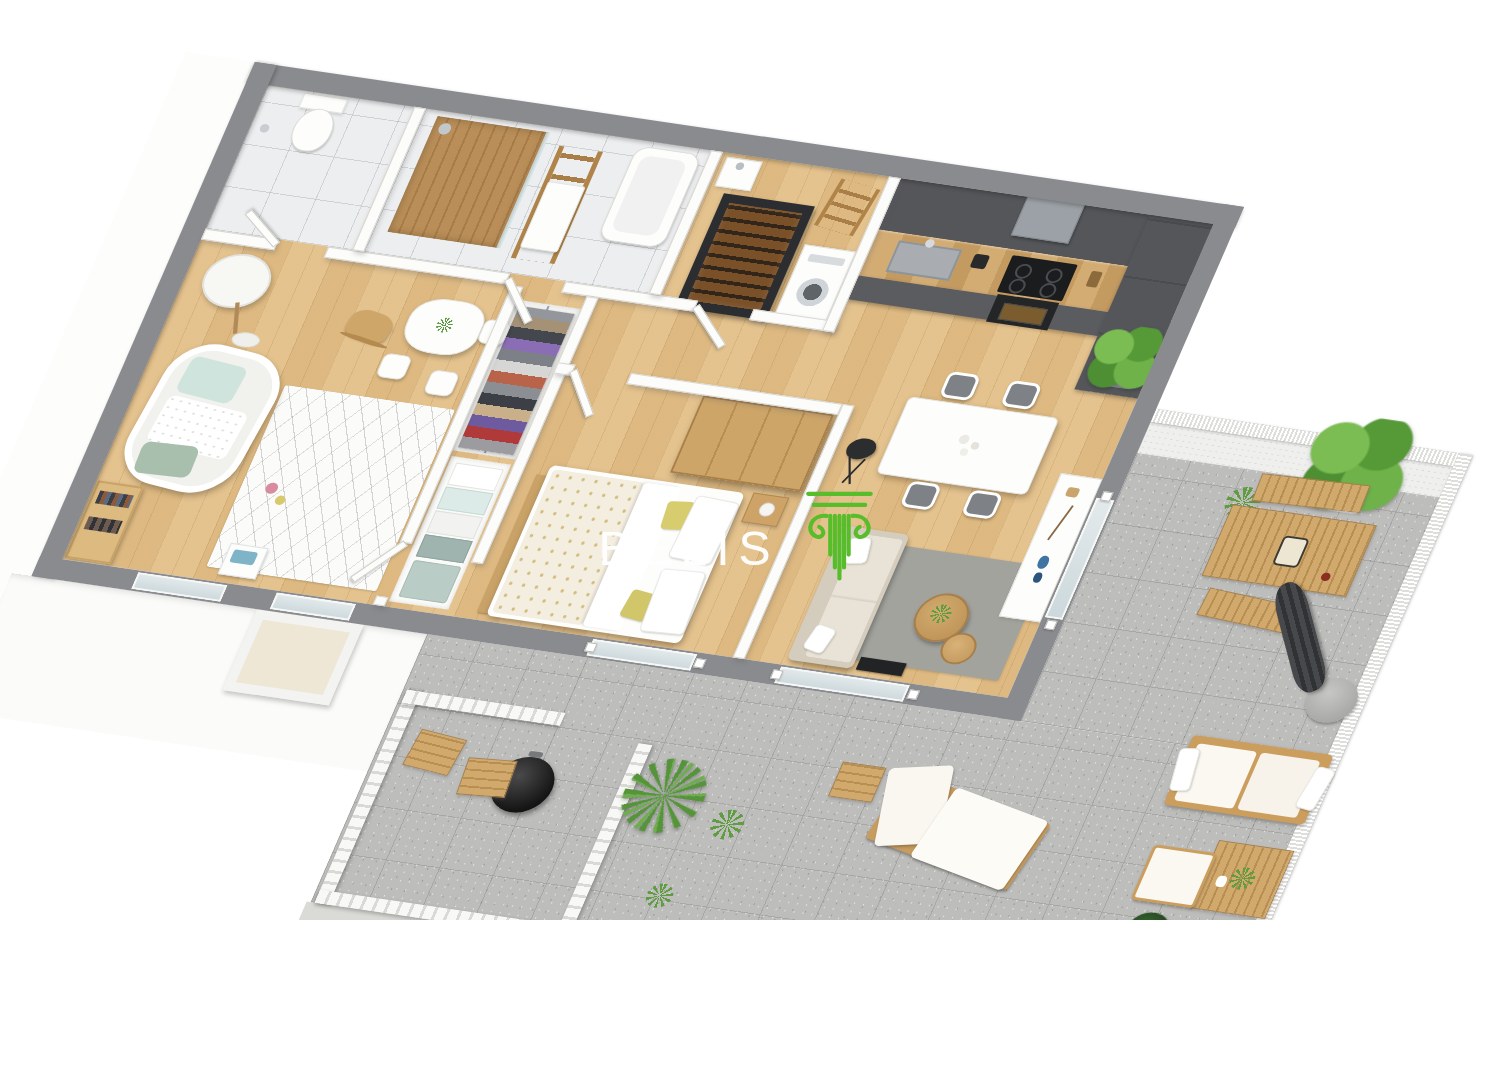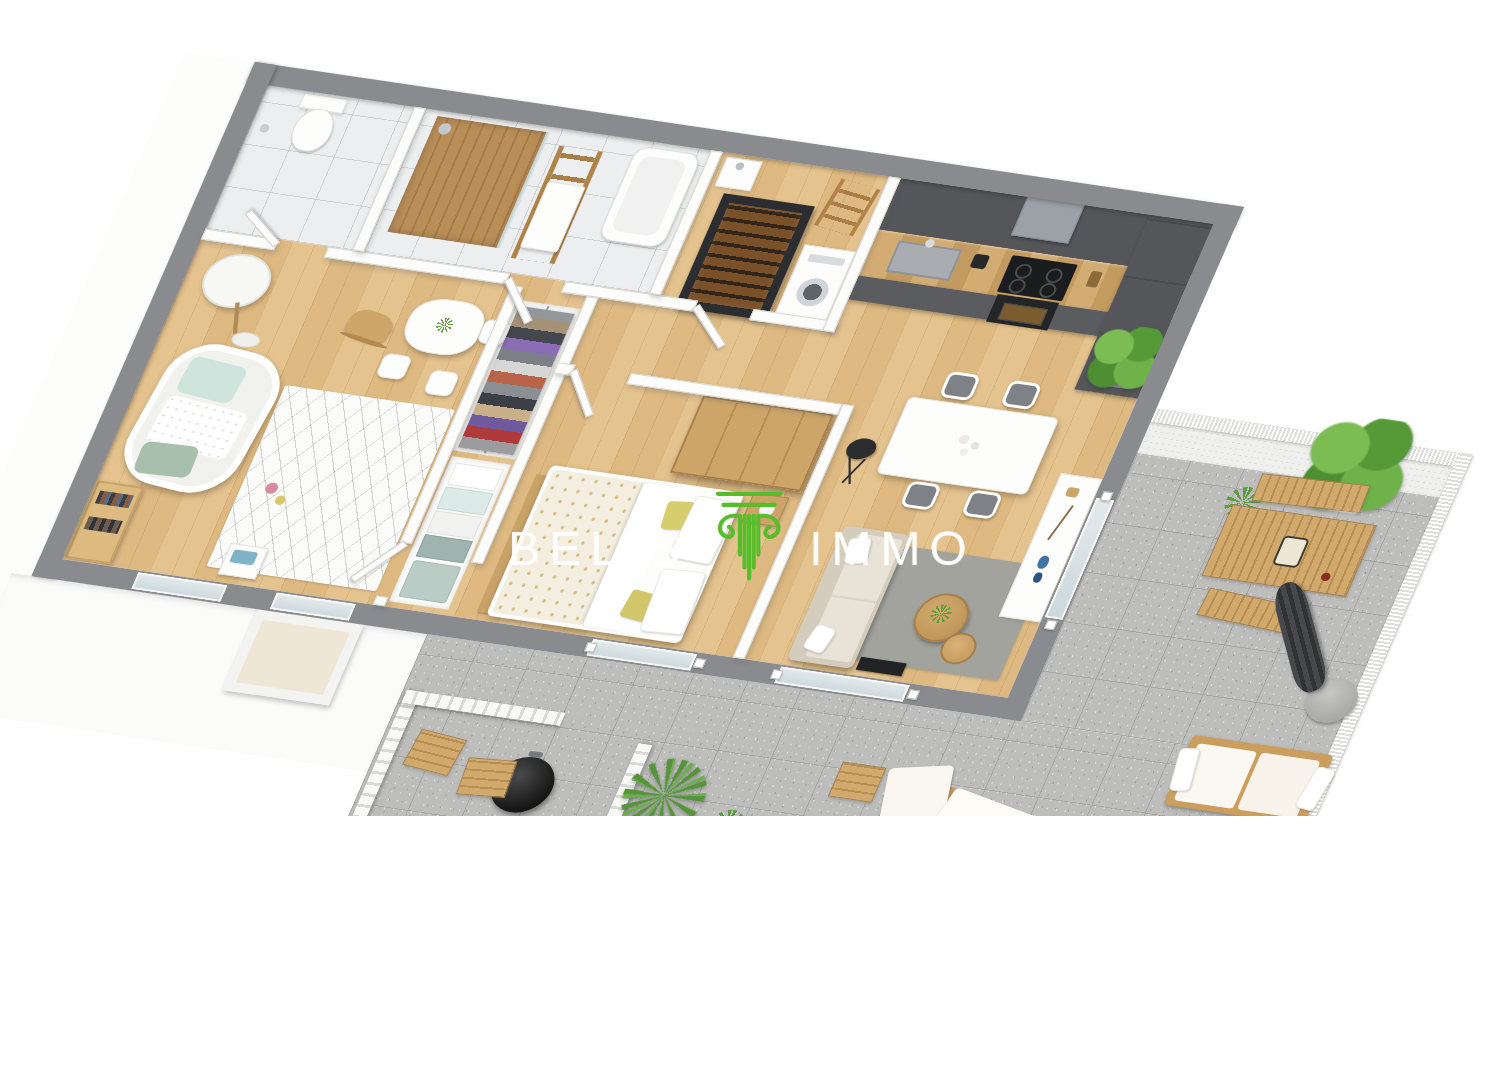--- a/index.html
+++ b/index.html
@@ -1,16 +1,16 @@
 <!DOCTYPE html>
 <html><head>
 <meta charset="utf-8">
 <style>
   html,body{margin:0;padding:0;background:#fff;}
-  .scene{position:relative;width:1485px;height:816px;background:#ffffff;overflow:hidden;
+  .scene{position:relative;width:1485px;height:920px;background:#ffffff;overflow:hidden;
          font-family:"Liberation Sans",sans-serif;}
   .plan{position:absolute;left:0;top:0;width:0;height:0;transform-origin:0 0;
         transform:matrix(0.989,0.145,-0.399,0.918,255,62);}
   .p{position:absolute;}
   
   .gwall{background:#8a8b8f;}
   .pwall{background:#fcfcfb;border:1px solid #d6d6d2;box-shadow:2px 3px 5px rgba(90,90,95,.30);box-sizing:border-box;}
   .door{background:#fdfdfc;border:1px solid #cfcfca;box-shadow:1px 2px 3px rgba(90,90,95,.35);box-sizing:border-box;transform-origin:0 50%;}
   .glass{background:linear-gradient(180deg,#e3eaec,#ccd8dc);box-shadow:inset 0 0 0 2px #f7f7f5;}
   .marker{width:8px;height:8px;background:#fff;border:1px solid #b5b5b2;box-shadow:0 1px 2px rgba(0,0,0,.25);}
@@ -316,15 +316,14 @@
           <path d="M36,36 C20,34 12,52 24,58 C32,62 36,52 28,48"></path>
           <path d="M64,36 C80,34 88,52 76,58 C68,62 64,52 72,48"></path>
           <line x1="40" y1="36" x2="40" y2="78"></line>
           <line x1="50" y1="36" x2="50" y2="104"></line>
           <line x1="60" y1="36" x2="60" y2="78"></line>
           <line x1="45" y1="36" x2="45" y2="92"></line>
           <line x1="55" y1="36" x2="55" y2="92"></line>
         </g>
       </svg>
     </span>
-    <span class="wm-text">IMMO</span>
   </div>
 </div>
 
 </body></html>

